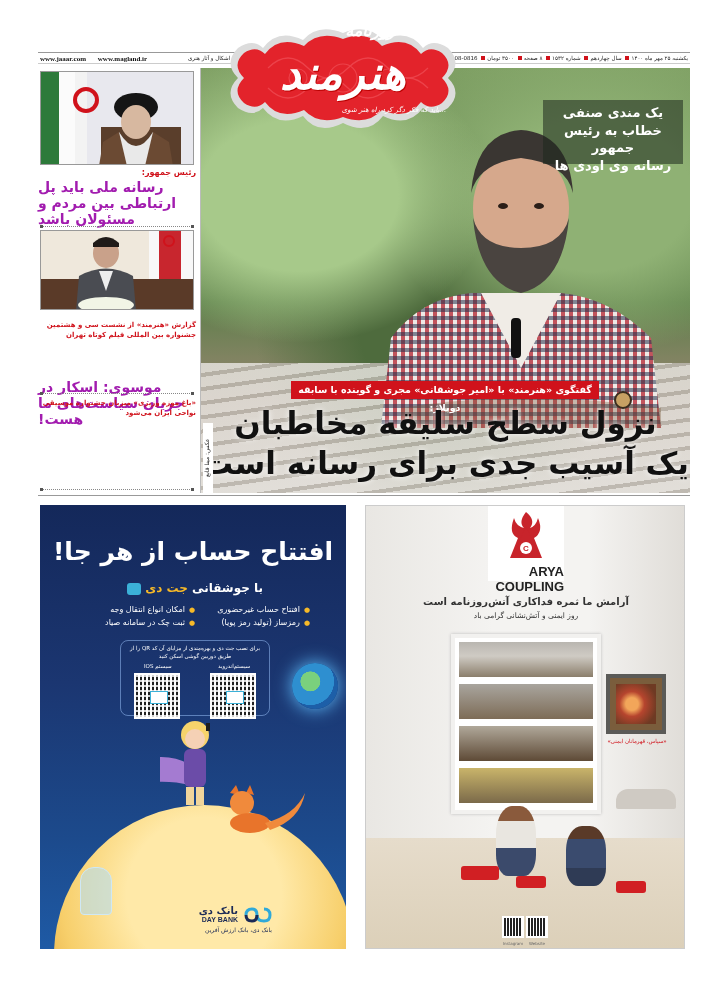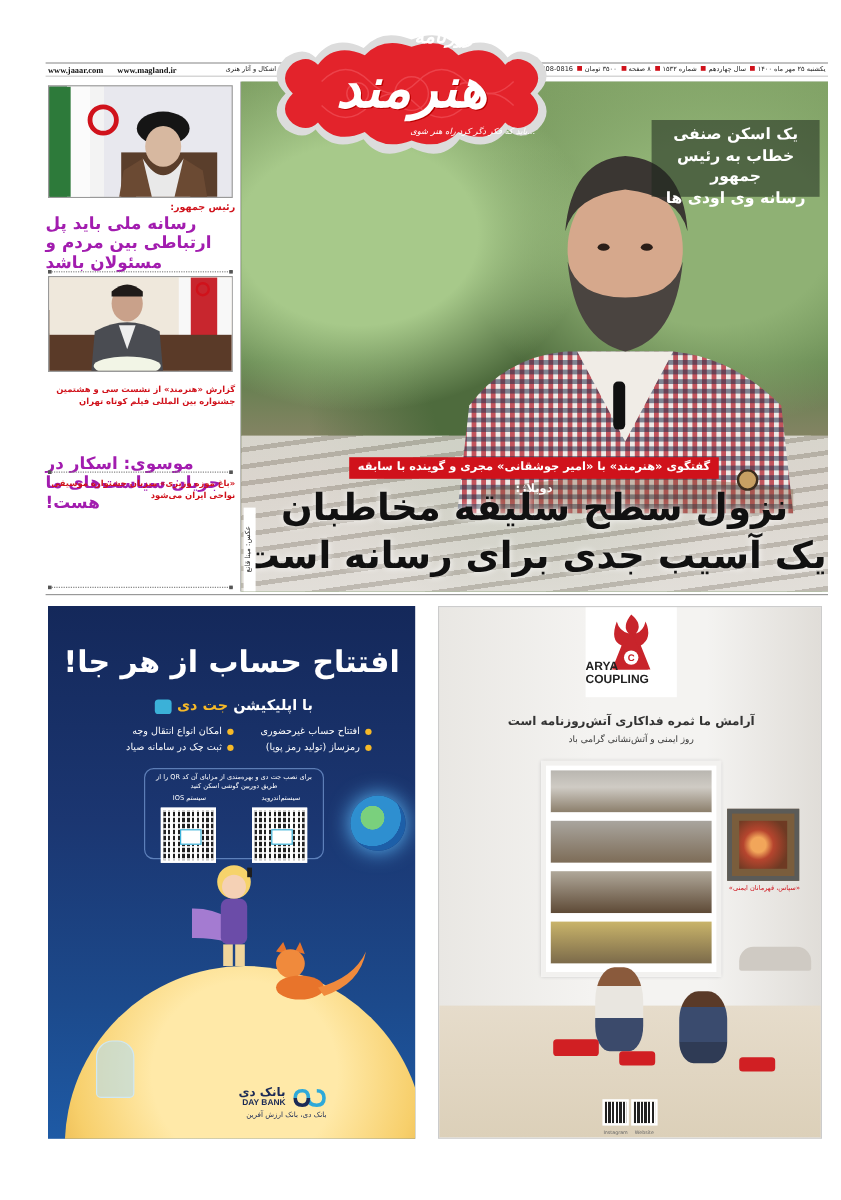--- a/index.html
+++ b/index.html
@@ -75,21 +75,21 @@
   .ad1 .rose { position: absolute; left: 40px; top: 362px; width: 32px; height: 48px; border-radius: 14px 14px 4px 4px; background: rgba(180,220,240,.6); border: 1px solid #cfe8f5; }
   .ad1 .logo { position: absolute; left: 112px; top: 400px; width: 120px; height: 30px; direction: rtl; }
   .ad1 .logo .fa { position: absolute; right: 34px; top: 0; color: #1b2a56; font-weight: bold; font-size: 10px; }
   .ad1 .logo .en { position: absolute; right: 34px; top: 11px; color: #1b2a56; font-weight: bold; font-size: 7px; font-family: "Liberation Sans", sans-serif; }
   .ad1 .logo .tag { position: absolute; right: 0; top: 21px; color: #1b2a56; font-size: 6px; width: 120px; text-align: right; }
   .ad1 .logo .mark { position: absolute; right: 0; top: 2px; width: 30px; height: 16px; }
 
   
   .ad2 { position: absolute; left: 365px; top: 505px; width: 320px; height: 444px; overflow: hidden; background: linear-gradient(90deg, #e9e7e3 0%, #f4f3f1 40%, #f4f3f1 70%, #e0ddd8 100%); border: 1px solid #ccc; }
   .ad2 .logo-box { position: absolute; left: 122px; top: 0; width: 76px; height: 75px; background: #fff; }
-  .ad2 .logo-text { position: absolute; left: 0; top: 44px; width: 76px; text-align: left; font-family: "Liberation Sans", sans-serif; font-weight: bold; font-size: 10px; color: #222; }
+  .ad2 .logo-text { position: absolute; left: 0; top: 58px; width: 76px; text-align: right; font-family: "Liberation Sans", sans-serif; font-weight: bold; font-size: 13px; color: #222; }
   .ad2 .headline { position: absolute; left: 0; top: 90px; width: 320px; text-align: center; direction: rtl; font-size: 10px; color: #333; }
   .ad2 .sub { position: absolute; left: 0; top: 105px; width: 320px; text-align: center; direction: rtl; font-size: 7.5px; color: #333; }
   .ad2 .window { position: absolute; left: 85px; top: 128px; width: 150px; height: 180px; background: #fff; border: 4px solid #f2f1ef; box-shadow: 0 0 3px #bbb; }
   .ad2 .window .pane { position: absolute; left: 4px; right: 4px; background: linear-gradient(180deg, #b9b6b0 0%, #cfcbc4 40%, #8b7e6b 100%); border-bottom: 3px solid #fff; }
   .ad2 .frame { position: absolute; left: 240px; top: 168px; width: 60px; height: 60px; background: #7a5d3c; border: 4px solid #5b5b58; padding: 6px; }
   .ad2 .frame div { width: 100%; height: 100%; background: radial-gradient(circle at 40% 50%, #f2a65a 0 20%, #b6452e 40%, #6e3a23 80%); }
   .ad2 .frame-cap { position: absolute; left: 238px; top: 232px; width: 66px; text-align: center; color: #d0121b; font-size: 5.5px; direction: rtl; }
   .ad2 .floor { position: absolute; left: 0; right: 0; bottom: 0; height: 110px; background: linear-gradient(180deg, #e6dccb 0%, #dcd0b9 100%); }
   .ad2 .kid { position: absolute; border-radius: 40% 40% 30% 30%; }
   .ad2 .truck { position: absolute; background: #d11f23; border-radius: 3px; }
@@ -178,21 +178,21 @@
       <rect x="150" y="210" width="10" height="40" rx="4" fill="#111"></rect>
       <ellipse cx="160" cy="100" rx="48" ry="58" fill="#d6a88c"></ellipse>
       <path d="M110 85 Q115 25 160 22 Q208 25 212 85 Q205 55 160 50 Q118 55 110 85 Z" fill="#3a3632"></path>
       <path d="M112 110 Q118 175 160 185 Q202 175 208 110 Q200 140 160 140 Q120 140 112 110 Z" fill="#4a4440"></path>
       <ellipse cx="142" cy="98" rx="5" ry="3" fill="#2b1e18"></ellipse>
       <ellipse cx="178" cy="98" rx="5" ry="3" fill="#2b1e18"></ellipse>
       <path d="M40 300 Q160 280 300 300 L300 320 L40 320 Z" fill="#7a5d3c" opacity=".35"></path>
       <circle cx="262" cy="292" r="8" fill="#c7a063" stroke="#3a2c1e" stroke-width="2"></circle>
     </svg>
     <div class="caption-box">
-      <div>یک اسکن صنفی</div>
+      <div>یک مندی صنفی</div>
       <div>خطاب به رئیس جمهور</div>
       <div>رسانه وی اودی ها</div>
     </div>
     <div class="red-kicker">گفتگوی «هنرمند» با «امیر جوشقانی» مجری و گوینده با سابقه دوبلاژ:</div>
     <div class="main-head" style="top:380px;">یک آسیب جدی برای رسانه است</div>
     <div class="main-head" style="top:340px;">نزول سطح سلیقه مخاطبان</div>
     <div class="photo-credit">عکس: مینا قانع</div>
   </div>
 
   <div class="masthead">
@@ -210,21 +210,21 @@
     <div class="mast-rooz">روزنامه</div>
     <div class="mast-title">هنرمند</div>
     <div class="mast-tag">...باید که فکر دگر کرد راه هنر شوی</div>
   </div>
 
   <div class="sep"></div>
 
   <div class="ad1">
     <div class="title">افتتاح حساب از هر جا!</div>
     <div class="sub">
-      <span>با اپلیکیشن</span>
+      <span>با جوشقانی</span>
       <span class="app">جت دی</span>
       <span class="app-icon"></span>
     </div>
     <div class="features">
       <span>افتتاح حساب غیرحضوری</span>
       <span>امکان انواع انتقال وجه</span>
       <span>رمزساز (تولید رمز پویا)</span>
       <span>ثبت چک در سامانه صیاد</span>
     </div>
     <div class="qrbox"></div>

